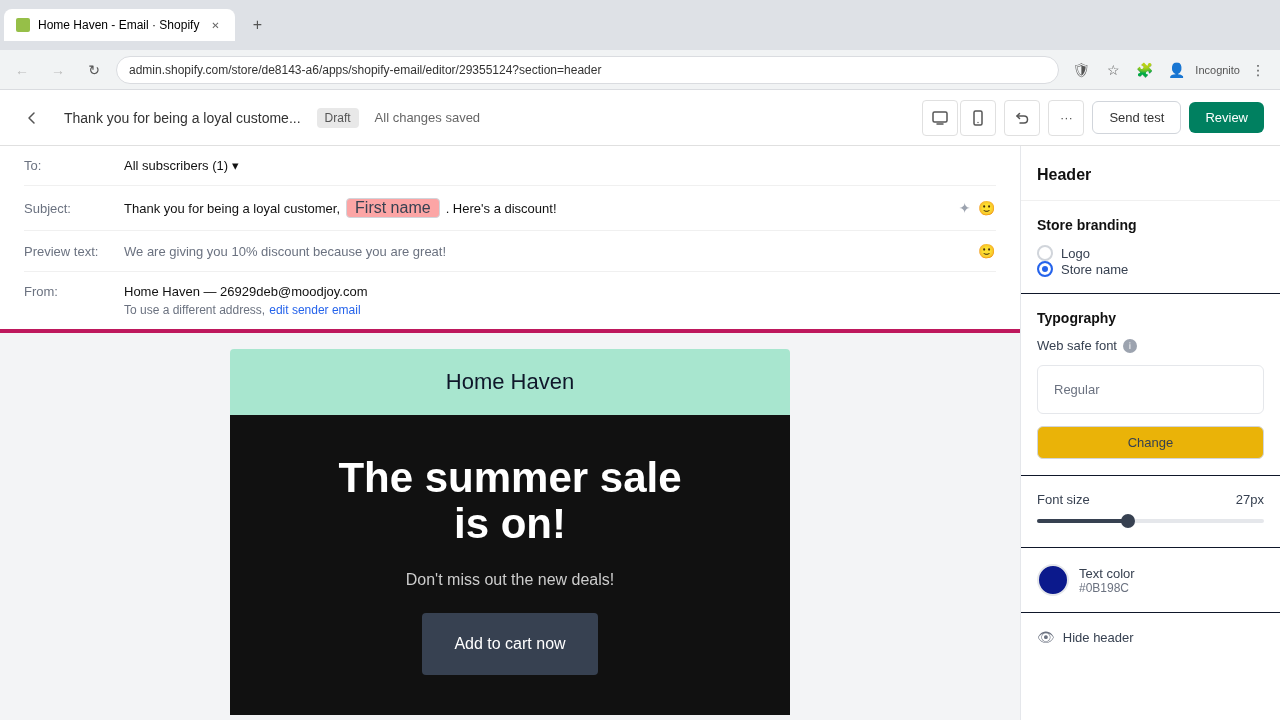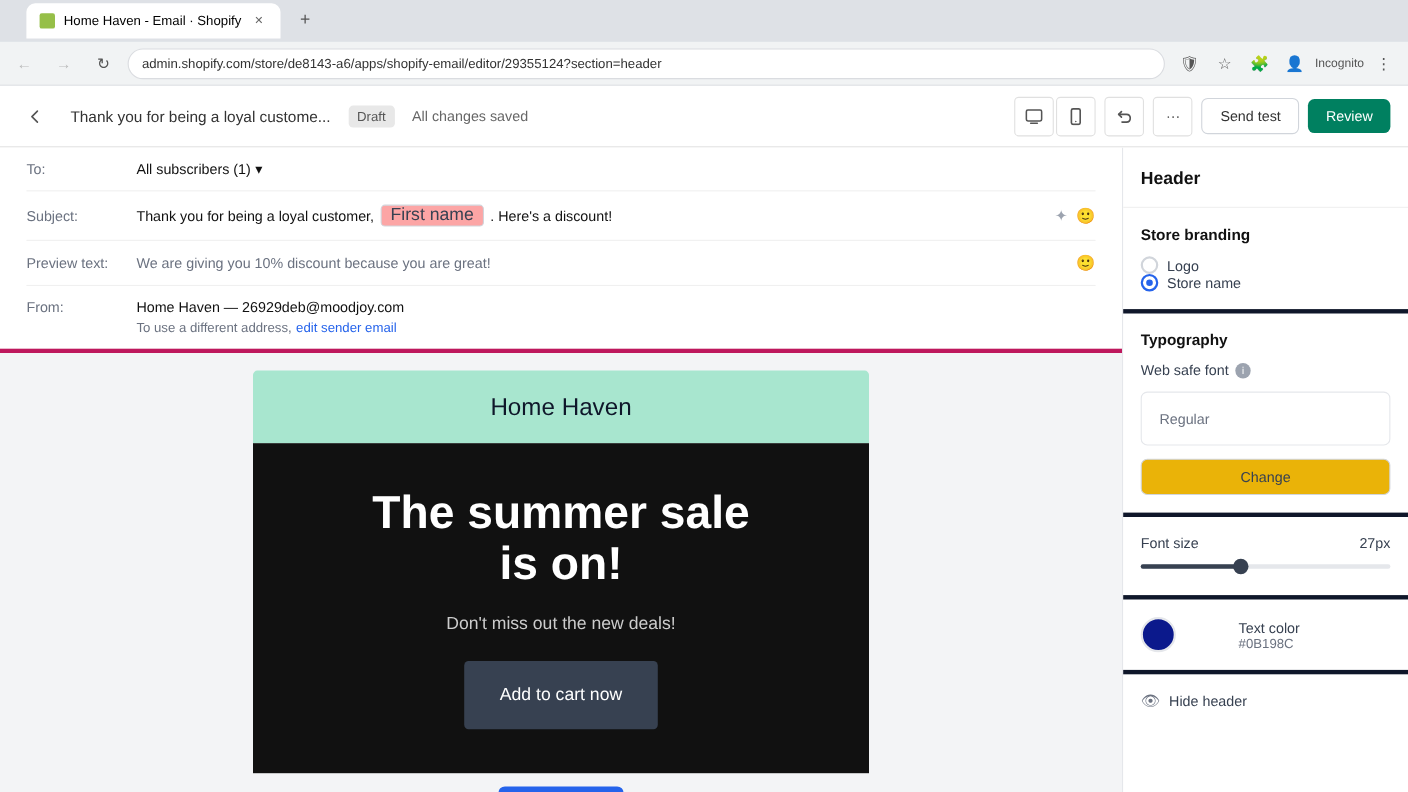--- a/index.html
+++ b/index.html
@@ -1,20 +1,20 @@
 <!DOCTYPE html>
 <html><head>
   <meta charset="utf-8">
   <style>
     * { box-sizing: border-box; margin: 0; padding: 0; }
     body { font-family: -apple-system, BlinkMacSystemFont, 'Segoe UI', sans-serif; font-size: 13px; background: #f6f6f7; overflow: hidden; }
 
     
     .browser-chrome { background: #dee1e6; width: 1280px; height: 720px; display: flex; flex-direction: column; }
-    .browser-titlebar { background: #dee1e6; height: 38px; display: flex; align-items: center; padding: 0 24px; gap: 8px; }
+    .browser-titlebar { background: #dee1e6; height: 50px; display: flex; align-items: center; padding: 0 4px; gap: 8px; }
     .browser-tab { background: white; border-radius: 8px 8px 0 0; padding: 0 12px; height: 32px; display: flex; align-items: center; gap: 8px; font-size: 12px; min-width: 180px; }
     .tab-favicon { width: 14px; height: 14px; background: #96bf48; border-radius: 2px; flex-shrink: 0; }
     .tab-close { width: 16px; height: 16px; border-radius: 50%; display: flex; align-items: center; justify-content: center; cursor: pointer; font-size: 10px; color: #666; margin-left: auto; }
     .new-tab-btn { width: 28px; height: 28px; border-radius: 50%; display: flex; align-items: center; justify-content: center; cursor: pointer; font-size: 16px; color: #555; }
     .browser-toolbar { background: #f1f3f4; height: 40px; display: flex; align-items: center; padding: 0 8px; gap: 8px; border-bottom: 1px solid #dadce0; }
     .nav-btn { width: 28px; height: 28px; border-radius: 50%; display: flex; align-items: center; justify-content: center; cursor: pointer; color: #555; font-size: 14px; }
     .nav-btn.disabled { color: #bbb; cursor: default; }
     .address-bar { flex: 1; background: white; border-radius: 20px; height: 28px; display: flex; align-items: center; padding: 0 12px; font-size: 12px; color: #333; border: 1px solid #dadce0; }
     .toolbar-icons { display: flex; gap: 4px; align-items: center; }
     .toolbar-icon-btn { width: 28px; height: 28px; border-radius: 50%; display: flex; align-items: center; justify-content: center; cursor: pointer; color: #555; font-size: 14px; }
@@ -55,41 +55,41 @@
     .email-cta { background: #374151; color: white; border: none; padding: 22px 32px; font-size: 16px; cursor: pointer; border-radius: 4px; }
 
     
     .add-section-bar { display: flex; justify-content: flex-end; margin-top: 12px; }
     .add-section-btn { background: #2563eb; color: white; border: none; padding: 10px 18px; border-radius: 6px; cursor: pointer; font-size: 13px; font-weight: 500; display: flex; align-items: center; gap: 6px; }
 
     
     .right-panel { width: 260px; background: white; border-left: 1px solid #e5e7eb; overflow-y: auto; flex-shrink: 0; }
     .panel-header { padding: 20px 16px 16px; border-bottom: 1px solid #f0f0f0; }
     .panel-title { font-size: 16px; font-weight: 600; color: #111; }
-    .panel-section { padding: 16px; border-bottom: 4px solid #0f172a; }
+    .panel-section { padding: 16px; border-bottom: 1px solid #0f172a; }
     .panel-section-title { font-size: 14px; font-weight: 600; color: #111; margin-bottom: 12px; }
     .radio-group { display: flex; flex-direction: column; }
     .radio-item { display: flex; align-items: center; gap: 8px; cursor: pointer; }
     .radio-circle { width: 16px; height: 16px; border-radius: 50%; border: 2px solid #d1d5db; flex-shrink: 0; }
     .radio-circle.selected { border-color: #2563eb; background: white; box-shadow: inset 0 0 0 3px white, inset 0 0 0 8px #2563eb; }
     .radio-label { font-size: 13px; color: #374151; }
     .font-preview-box { border: 1px solid #e5e7eb; border-radius: 6px; padding: 16px; margin-bottom: 12px; }
     .font-name { font-size: 22px; font-family: 'Gill Sans', sans-serif; font-weight: 500; color: #111; }
     .font-style { font-size: 13px; color: #6b7280; }
     .change-btn { width: 100%; padding: 8px; background: #eab308; border: 1px solid #d1d5db; border-radius: 6px; cursor: pointer; font-size: 13px; color: #374151; }
     .font-size-row { display: flex; align-items: center; gap: 8px; margin-bottom: 12px; }
     .font-size-label { font-size: 13px; color: #374151; flex: 1; }
     .font-size-value { font-size: 13px; color: #374151; }
     .slider-container { width: 100%; margin-bottom: 8px; }
     .slider-track { height: 4px; background: #e5e7eb; border-radius: 2px; position: relative; }
     .slider-fill { height: 4px; background: #374151; border-radius: 2px; width: 40%; }
     .slider-thumb { width: 14px; height: 14px; background: #374151; border-radius: 50%; position: absolute; top: -5px; left: calc(40% - 7px); cursor: pointer; }
     .text-color-row { display: flex; align-items: center; gap: 10px; }
     .color-swatch { width: 32px; height: 32px; border-radius: 50%; background: #0B198C; flex-shrink: 0; cursor: pointer; border: 2px solid #e5e7eb; }
-    .color-info { display: flex; flex-direction: column; margin-left: 47px; }
+    .color-info { display: flex; flex-direction: column; }
     .color-label { font-size: 13px; color: #374151; font-weight: 500; }
     .color-hex { font-size: 12px; color: #6b7280; }
     .web-safe-row { display: flex; align-items: center; gap: 6px; margin-bottom: 12px; }
     .web-safe-label { font-size: 13px; color: #374151; }
     .info-icon { width: 14px; height: 14px; border-radius: 50%; background: #9ca3af; color: white; font-size: 9px; display: flex; align-items: center; justify-content: center; cursor: pointer; }
     .hide-header-row { display: flex; align-items: center; gap: 8px; padding: 16px; cursor: pointer; }
     .eye-icon { color: #6b7280; font-size: 14px; }
     .hide-label { font-size: 13px; color: #374151; }
 
     

